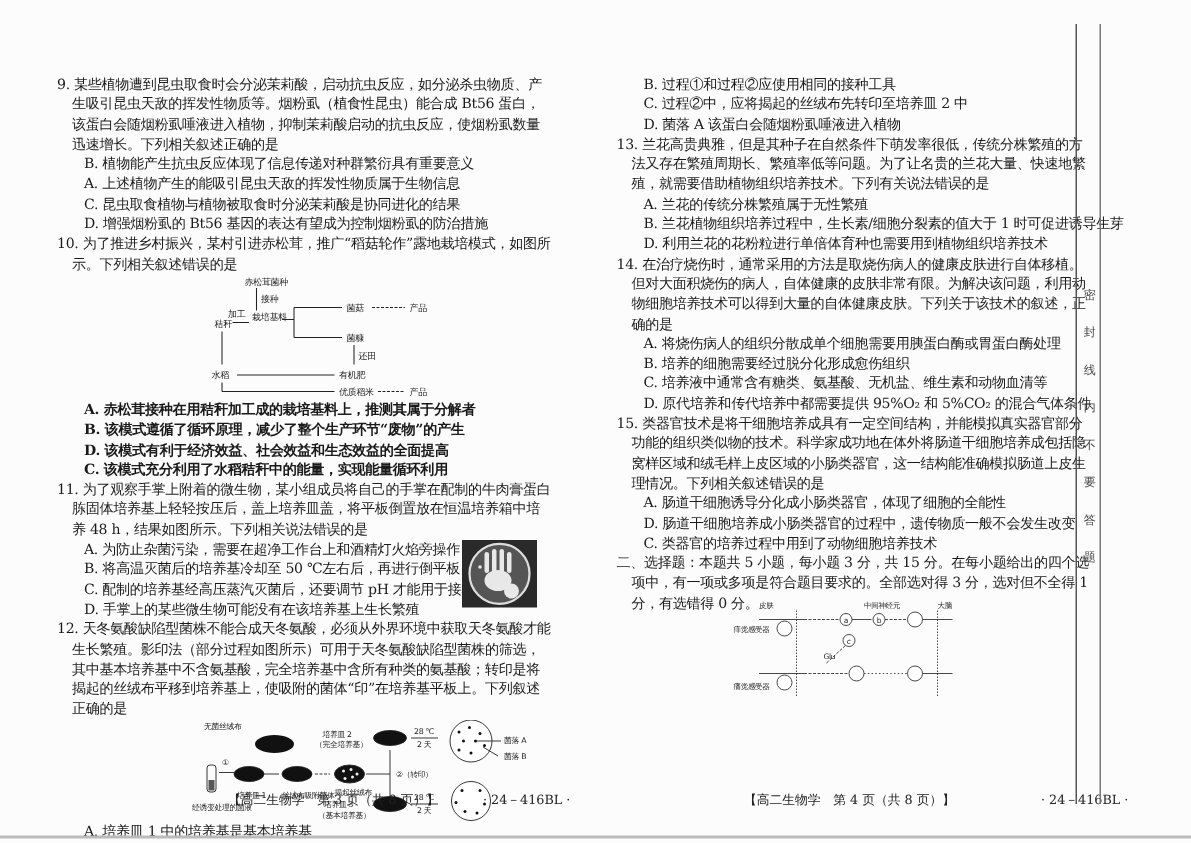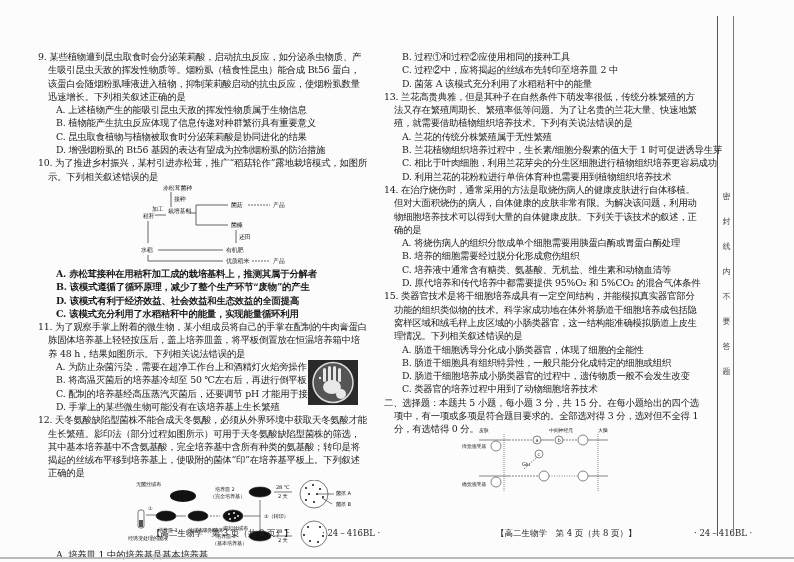--- a/index.html
+++ b/index.html
@@ -1,21 +1,21 @@
 <!DOCTYPE html>
 <html><head>
 <meta charset="utf-8">
 <style>
   * { box-sizing: border-box; margin: 0; padding: 0; }
   html, body { width: 794px; height: 562px; background: #fdfdfd; overflow: hidden; }
   body { position: relative; font-family: "DejaVu Serif", "Liberation Serif", serif; color: #1a1a1a; }
   .page { position: absolute; left: 0; top: 0; width: 794px; height: 562px; background: #fcfcfc; }
   .col { position: absolute; top: 50px; font-size: 9.4px; line-height: 13.3px; letter-spacing: -0.2px; }
   .col-left { left: 38px; width: 330px; }
-  .col-right { left: 384px; width: 318px; top: 50px; }
+  .col-right { left: 411px; width: 318px; top: 50px; }
   .q { margin-bottom: 0; }
   .qstem { text-indent: -10px; padding-left: 10px; }
   .opt { padding-left: 18px; white-space: nowrap; }
   .section-head { font-weight: normal; padding-left: 0; text-indent: -10px; padding-left: 10px; }
   .fig { position: relative; }
   .footer { position: absolute; top: 528px; font-size: 8.5px; color: #222; }
   .footer-left { left: 152px; text-align: right; }
   .code-left { left: 322px; }
   .footer-right { left: 496px; }
   .code-right { left: 694px; }
@@ -27,22 +27,22 @@
 </style>
 </head>
 <body>
 
 <div class="page">
 
   <div class="col col-left">
 
     <div class="q">
       <div class="qstem">9. 某些植物遭到昆虫取食时会分泌茉莉酸，启动抗虫反应，如分泌杀虫物质、产生吸引昆虫天敌的挥发性物质等。烟粉虱（植食性昆虫）能合成 Bt56 蛋白，该蛋白会随烟粉虱唾液进入植物，抑制茉莉酸启动的抗虫反应，使烟粉虱数量迅速增长。下列相关叙述正确的是</div>
+      <div class="opt">B. 植物能产生抗虫反应体现了信息传递对种群繁衍具有重要意义</div>
       <div class="opt">A. 上述植物产生的能吸引昆虫天敌的挥发性物质属于生物信息</div>
-      <div class="opt">B. 植物能产生抗虫反应体现了信息传递对种群繁衍具有重要意义</div>
       <div class="opt">C. 昆虫取食植物与植物被取食时分泌茉莉酸是协同进化的结果</div>
       <div class="opt">D. 增强烟粉虱的 Bt56 基因的表达有望成为控制烟粉虱的防治措施</div>
     </div>
 
     <div class="q">
       <div class="qstem">10. 为了推进乡村振兴，某村引进赤松茸，推广“稻菇轮作”露地栽培模式，如图所示。下列相关叙述错误的是</div>
       <div class="fig" style="height:100px;">
         <svg width="330" height="100" viewBox="0 0 330 100">
           <g font-size="6" fill="#222" stroke="#222" stroke-width="0.7">
             <text x="125" y="7" stroke="none">赤松茸菌种</text>
@@ -177,43 +177,41 @@
     </div>
   </div>
 
   <div class="footer footer-left">【高二生物学　第 3 页（共 8 页）】</div>
   <div class="footer code-left">· 24－416BL ·</div>
 
   <div class="col col-right">
     <div class="q">
       <div class="opt">B. 过程①和过程②应使用相同的接种工具</div>
       <div class="opt">C. 过程②中，应将揭起的丝绒布先转印至培养皿 2 中</div>
-      <div class="opt">D. 菌落 A 该模式充分利用了水稻秸秆中的能量</div>
+      <div class="opt">D. 菌落 A 该蛋白会随烟粉虱唾液进入植物</div>
     </div>
 
     <div class="q">
       <div class="qstem">13. 兰花高贵典雅，但是其种子在自然条件下萌发率很低，传统分株繁殖的方法又存在繁殖周期长、繁殖率低等问题。为了让名贵的兰花大量、快速地繁殖，就需要借助植物组织培养技术。下列有关说法错误的是</div>
       <div class="opt">A. 兰花的传统分株繁殖属于无性繁殖</div>
       <div class="opt">B. 兰花植物组织培养过程中，生长素/细胞分裂素的值大于 1 时可促进诱导生芽</div>
-      <div class="opt">C. 相比于叶肉细胞，利用兰花芽尖的分生区细胞进行植物组织培养更容易成功</div>
       <div class="opt">D. 利用兰花的花粉粒进行单倍体育种也需要用到植物组织培养技术</div>
     </div>
 
     <div class="q">
       <div class="qstem">14. 在治疗烧伤时，通常采用的方法是取烧伤病人的健康皮肤进行自体移植。但对大面积烧伤的病人，自体健康的皮肤非常有限。为解决该问题，利用动物细胞培养技术可以得到大量的自体健康皮肤。下列关于该技术的叙述，正确的是</div>
       <div class="opt">A. 将烧伤病人的组织分散成单个细胞需要用胰蛋白酶或胃蛋白酶处理</div>
       <div class="opt">B. 培养的细胞需要经过脱分化形成愈伤组织</div>
       <div class="opt">C. 培养液中通常含有糖类、氨基酸、无机盐、维生素和动物血清等</div>
       <div class="opt">D. 原代培养和传代培养中都需要提供 95%O₂ 和 5%CO₂ 的混合气体条件</div>
     </div>
 
     <div class="q">
       <div class="qstem">15. 类器官技术是将干细胞培养成具有一定空间结构，并能模拟真实器官部分功能的组织类似物的技术。科学家成功地在体外将肠道干细胞培养成包括隐窝样区域和绒毛样上皮区域的小肠类器官，这一结构能准确模拟肠道上皮生理情况。下列相关叙述错误的是</div>
       <div class="opt">A. 肠道干细胞诱导分化成小肠类器官，体现了细胞的全能性</div>
-      <div class="opt">B. 肠道干细胞具有组织特异性，一般只能分化成特定的细胞或组织</div>
       <div class="opt">D. 肠道干细胞培养成小肠类器官的过程中，遗传物质一般不会发生改变</div>
       <div class="opt">C. 类器官的培养过程中用到了动物细胞培养技术</div>
     </div>
 
     <div class="section-head">二、选择题：本题共 5 小题，每小题 3 分，共 15 分。在每小题给出的四个选项中，有一项或多项是符合题目要求的。全部选对得 3 分，选对但不全得 1 分，有选错得 0 分。</div>
 
     <div class="q">
       <div class="fig" style="height:70px; margin-top:-12px;">
         <svg width="318" height="70" viewBox="0 0 318 70">
           <g font-size="5" fill="#222" stroke="#333" stroke-width="0.6">

